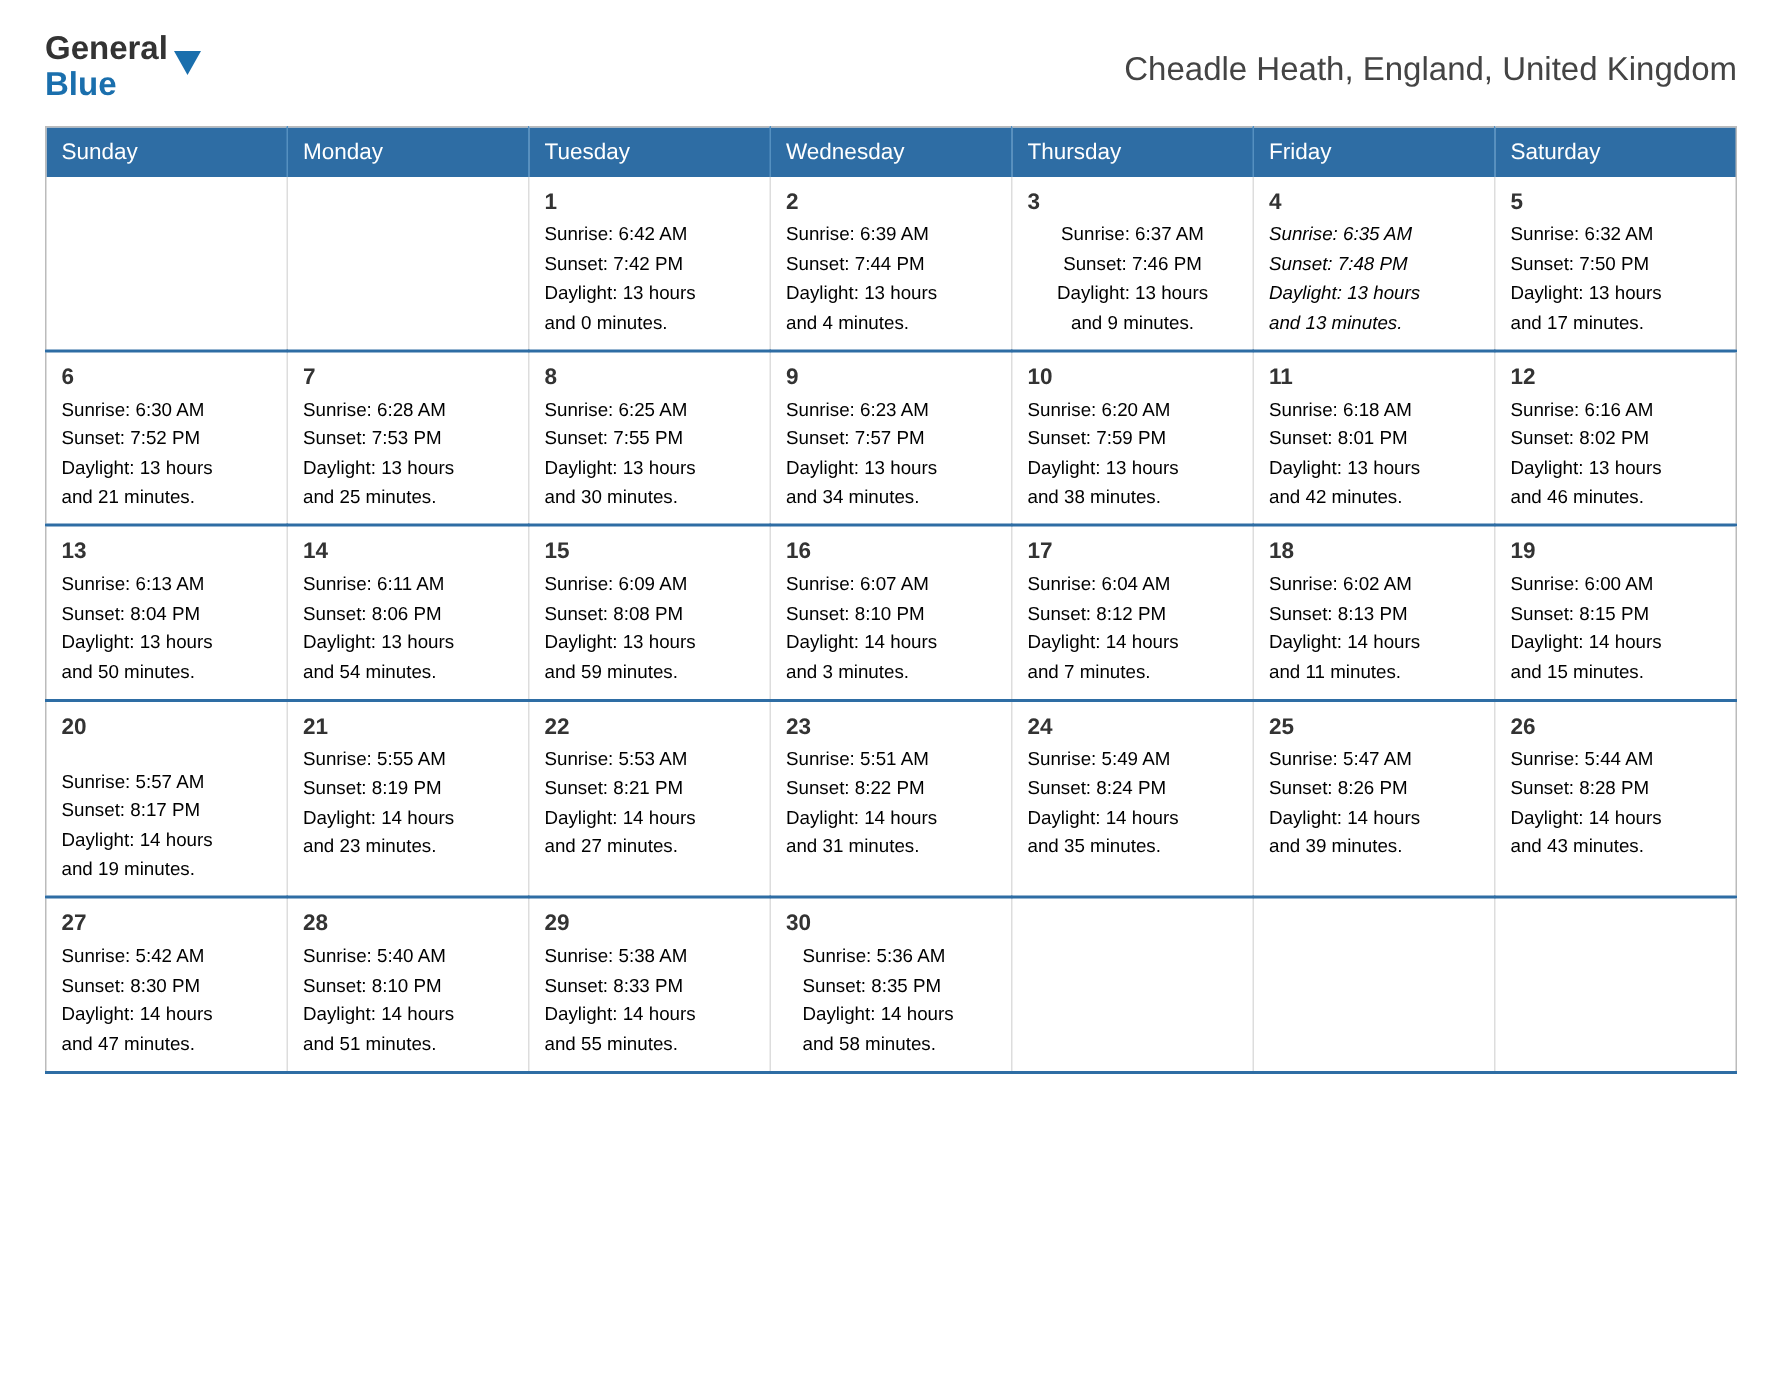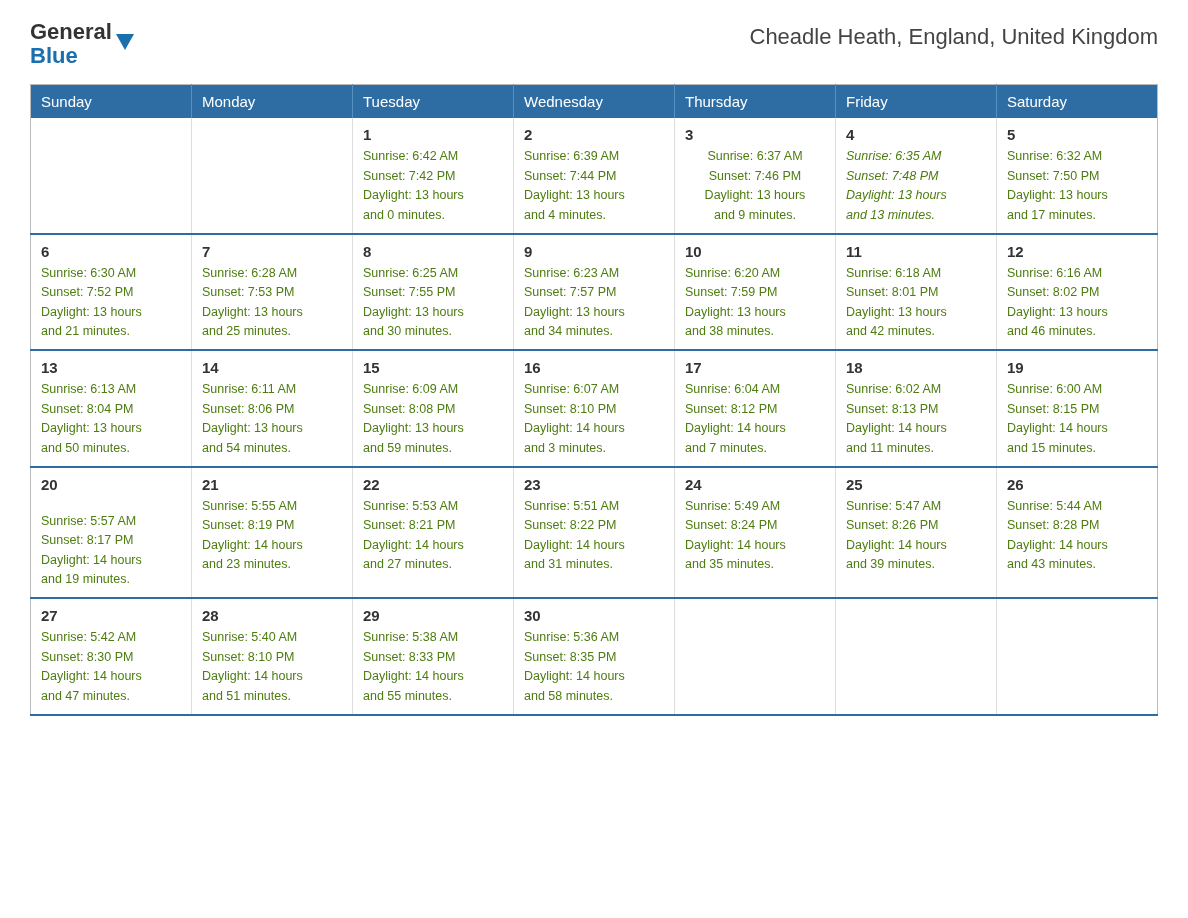--- a/index.html
+++ b/index.html
@@ -6,21 +6,21 @@
     body {
       font-family: Arial, sans-serif;
       background: #fff;
       padding: 20px 30px;
       width: 1188px;
       min-height: 918px;
     }
     .header-area {
       display: flex;
       justify-content: space-between;
-      align-items: flex-start;
+      align-items: center;
       margin-bottom: 16px;
     }
     .logo {
       display: flex;
       align-items: center;
       gap: 4px;
     }
     .logo-text-general {
       font-size: 22px;
       font-weight: bold;
@@ -82,21 +82,21 @@
     }
     .day-number {
       font-size: 15px;
       font-weight: bold;
       margin-bottom: 4px;
       display: block;
     }
     .day-info {
       font-size: 12.5px;
       line-height: 1.55;
-      color: #4d7c0f;
+      color: #000000;
     }
     .empty-cell {
       background: #fff;
     }
   </style>
 </head>
 <body>
 
 <div class="header-area">
   <div class="logo">
@@ -335,21 +335,21 @@
         </td>
         <td>
           <span class="day-number">29</span>
           <div class="day-info" style="white-space: pre-line;">Sunrise: 5:38 AM
 Sunset: 8:33 PM
 Daylight: 14 hours
 and 55 minutes.</div>
         </td>
         <td>
           <span class="day-number">30</span>
-          <div class="day-info" style="white-space: pre-line;">Sunrise: 5:36 AM
+          <div class="day-info" style="white-space: pre-line; margin-left: 11px;">Sunrise: 5:36 AM
 Sunset: 8:35 PM
 Daylight: 14 hours
 and 58 minutes.</div>
         </td>
         <td class="empty-cell"></td>
         <td class="empty-cell"></td>
         <td class="empty-cell"></td>
       </tr>
     </tbody>
 </table>

